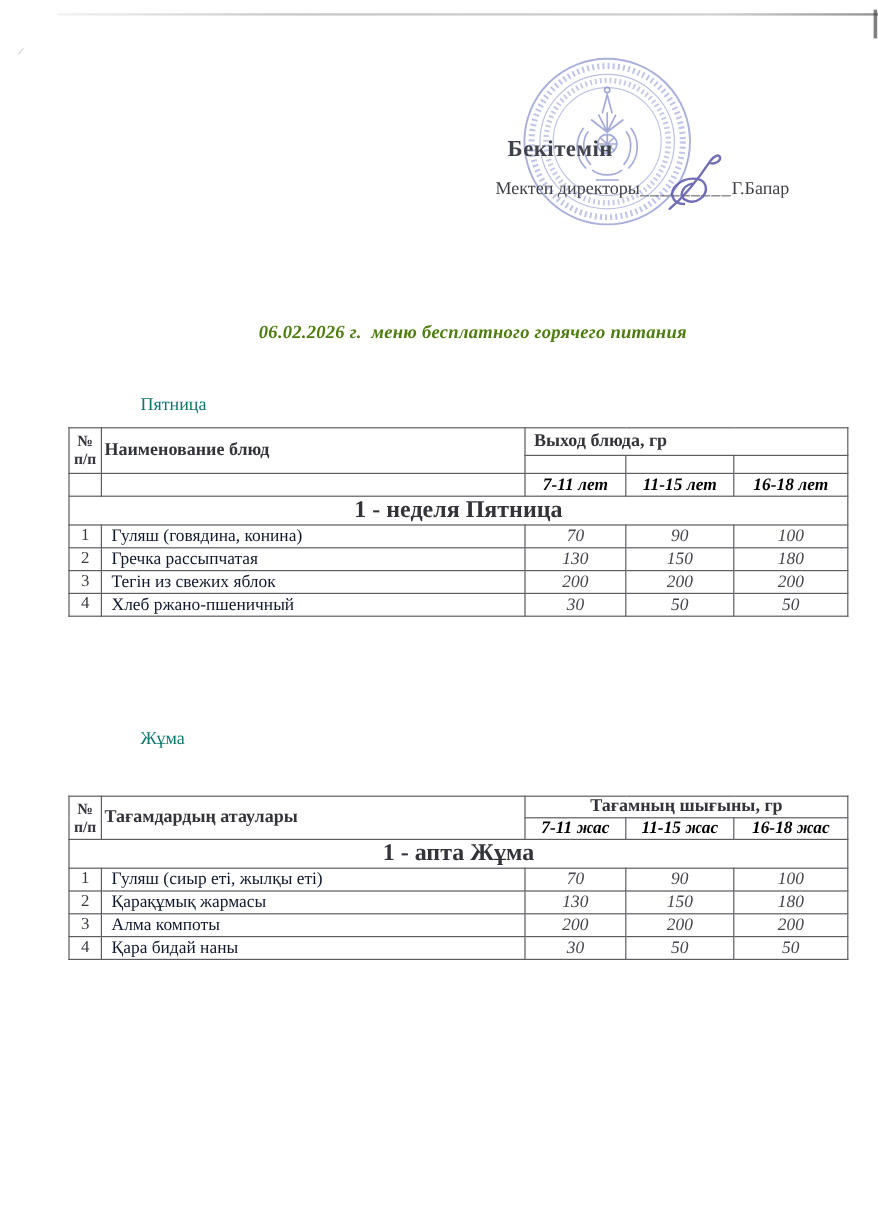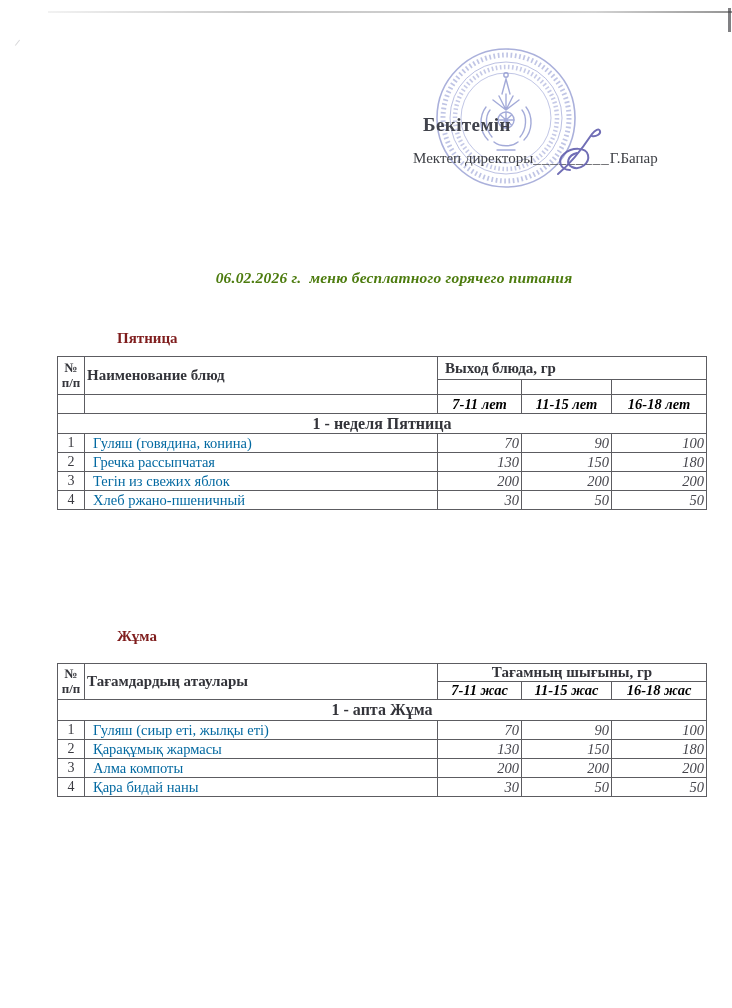--- a/index.html
+++ b/index.html
@@ -44,63 +44,63 @@
   
   .doc-title {
     position:absolute; left:56px; width:676px;
     text-align:center; font-weight:bold; font-size:15.5px; color:#4d7c0f;
     white-space:pre-wrap; letter-spacing:.2px;font-style:italic;
   }
   .title-ru { top:269px; }
   .title-kz { top:570px; }
   .day-heading {
     position:absolute; left:117px;
-    font-weight:bold; font-size:15px; color:#7f1d1d;
+    font-weight:normal; font-size:15px; color:#0f766e;
   }
   .day-ru { top:330px; }
-  .day-kz { top:628px; }
+  .day-kz { top:608px; }
 
   
   table.menu-table {
     position:absolute; left:57px; width:649px;
     border-collapse:collapse; table-layout:fixed;
   }
   .t-ru { top:356px; }
   .t-kz { top:663px; }
   .menu-table td {
     border:1px solid #5c5c61;
     padding:0 2px;
     font-size:14px;
     vertical-align:middle;
     overflow:hidden;
   }
   .menu-table .c-no   { text-align:center; }
   .menu-table .c-name { text-align:left; padding-left:8px; }
-  .menu-table .c-val  { text-align:right; font-style:italic; color:#45454c; font-size:14.5px; }
+  .menu-table .c-val  { text-align:center; font-style:italic; color:#45454c; font-size:14.5px; }
 
   .menu-table .th-no   { font-weight:bold; font-size:13px; line-height:1.15; text-align:center; color:#35363c; }
   .menu-table .th-name { font-weight:bold; font-size:15px; color:#33343a; }
   .menu-table .th-out  { font-weight:bold; font-size:15px; color:#33343a; }
   .t-ru .th-out { text-align:left; padding-left:7px; }
   .t-kz .th-out { text-align:center; }
   .menu-table .th-age  { font-weight:bold; font-style:italic; font-size:14.5px; text-align:center; color:#000000; }
-  .menu-table .week td { font-weight:bold; font-size:16px; text-align:center; color:#33343a; }
+  .menu-table .week td { font-weight:bold; font-size:20px; text-align:center; color:#33343a; }
 
   .t-ru tr.h1 td     { height:22px; }
   .t-ru tr.hempty td { height:14px; }
   .t-ru tr.hage td   { height:18px; }
   .t-ru tr.week td   { height:19px; }
   .t-ru tr.data td   { height:18px; }
 
   .t-kz tr.h1 td     { height:14px; }
   .t-kz tr.hage td   { height:16px; }
   .t-kz tr.week td   { height:20px; }
   .t-kz tr.data td   { height:18px; }
 
-  .menu-table tr.data .c-name { font-size:14.5px; color:#0369a1; }
+  .menu-table tr.data .c-name { font-size:14.5px; color:#0f172a; }
 </style>
 </head>
 <body>
 
 <div class="page">
 
   <div class="scan-line-top"></div>
   <div class="scan-corner-mark"></div>
   <div class="scan-speck"></div>
 

